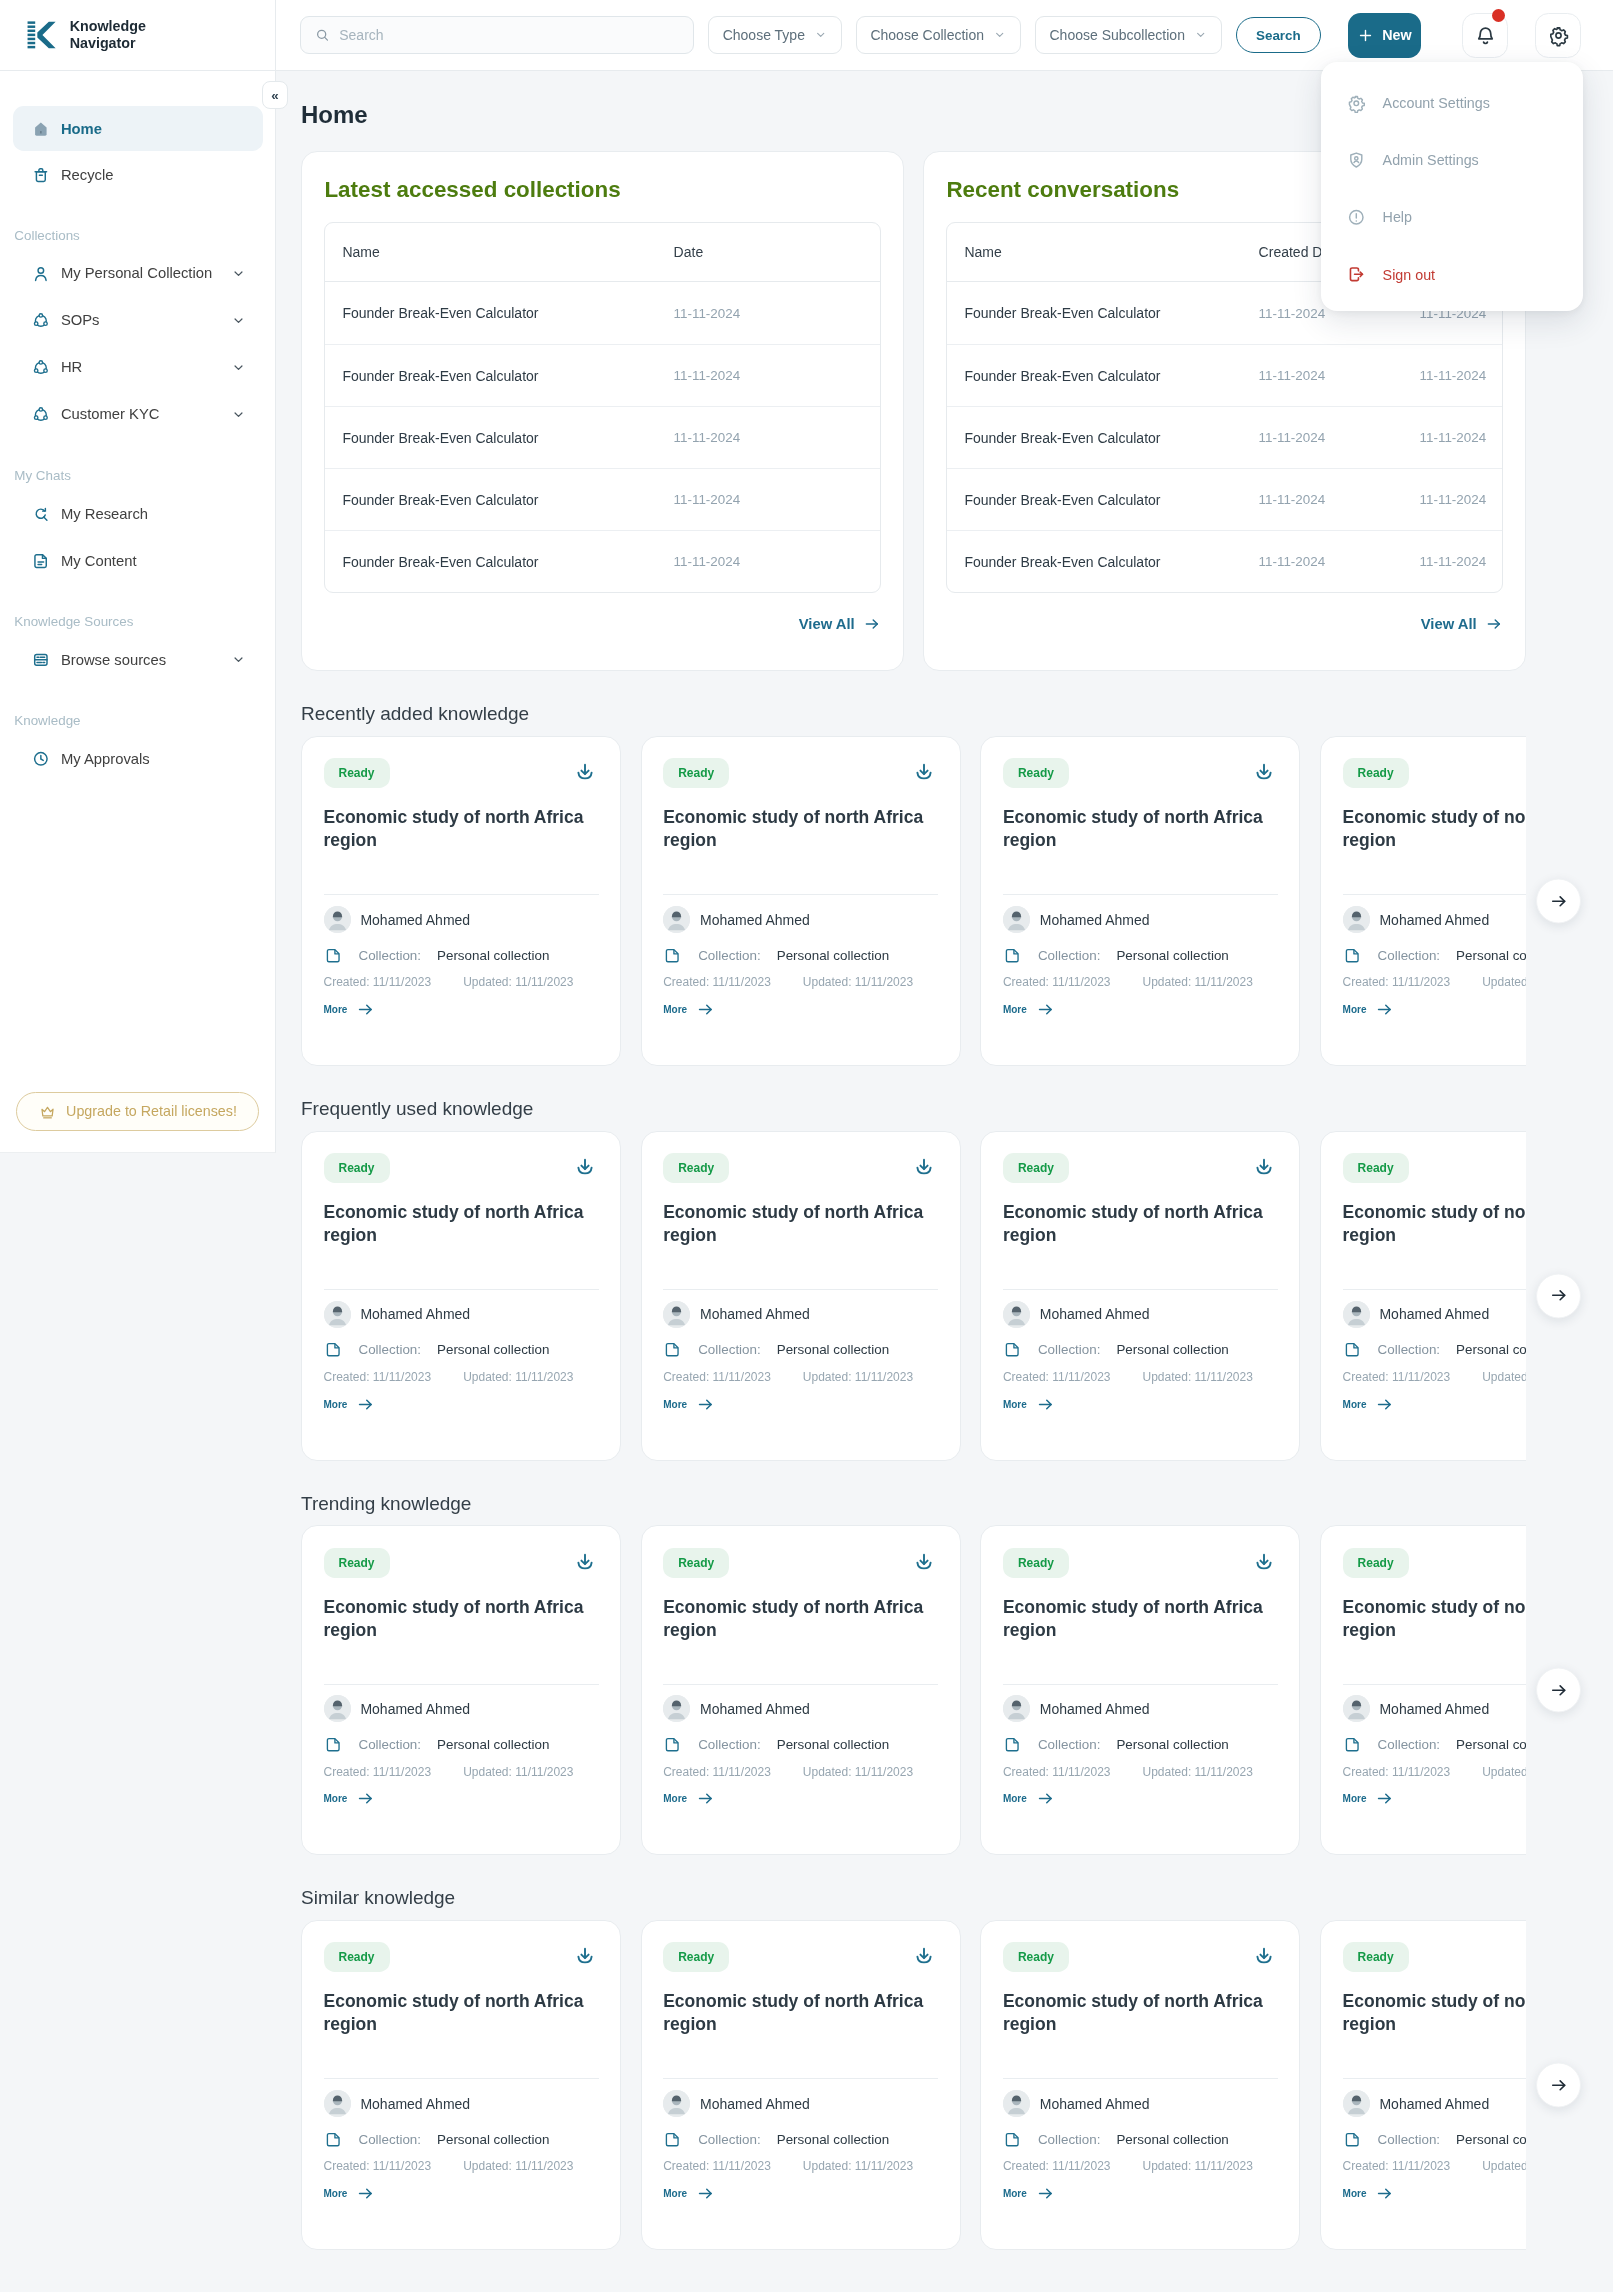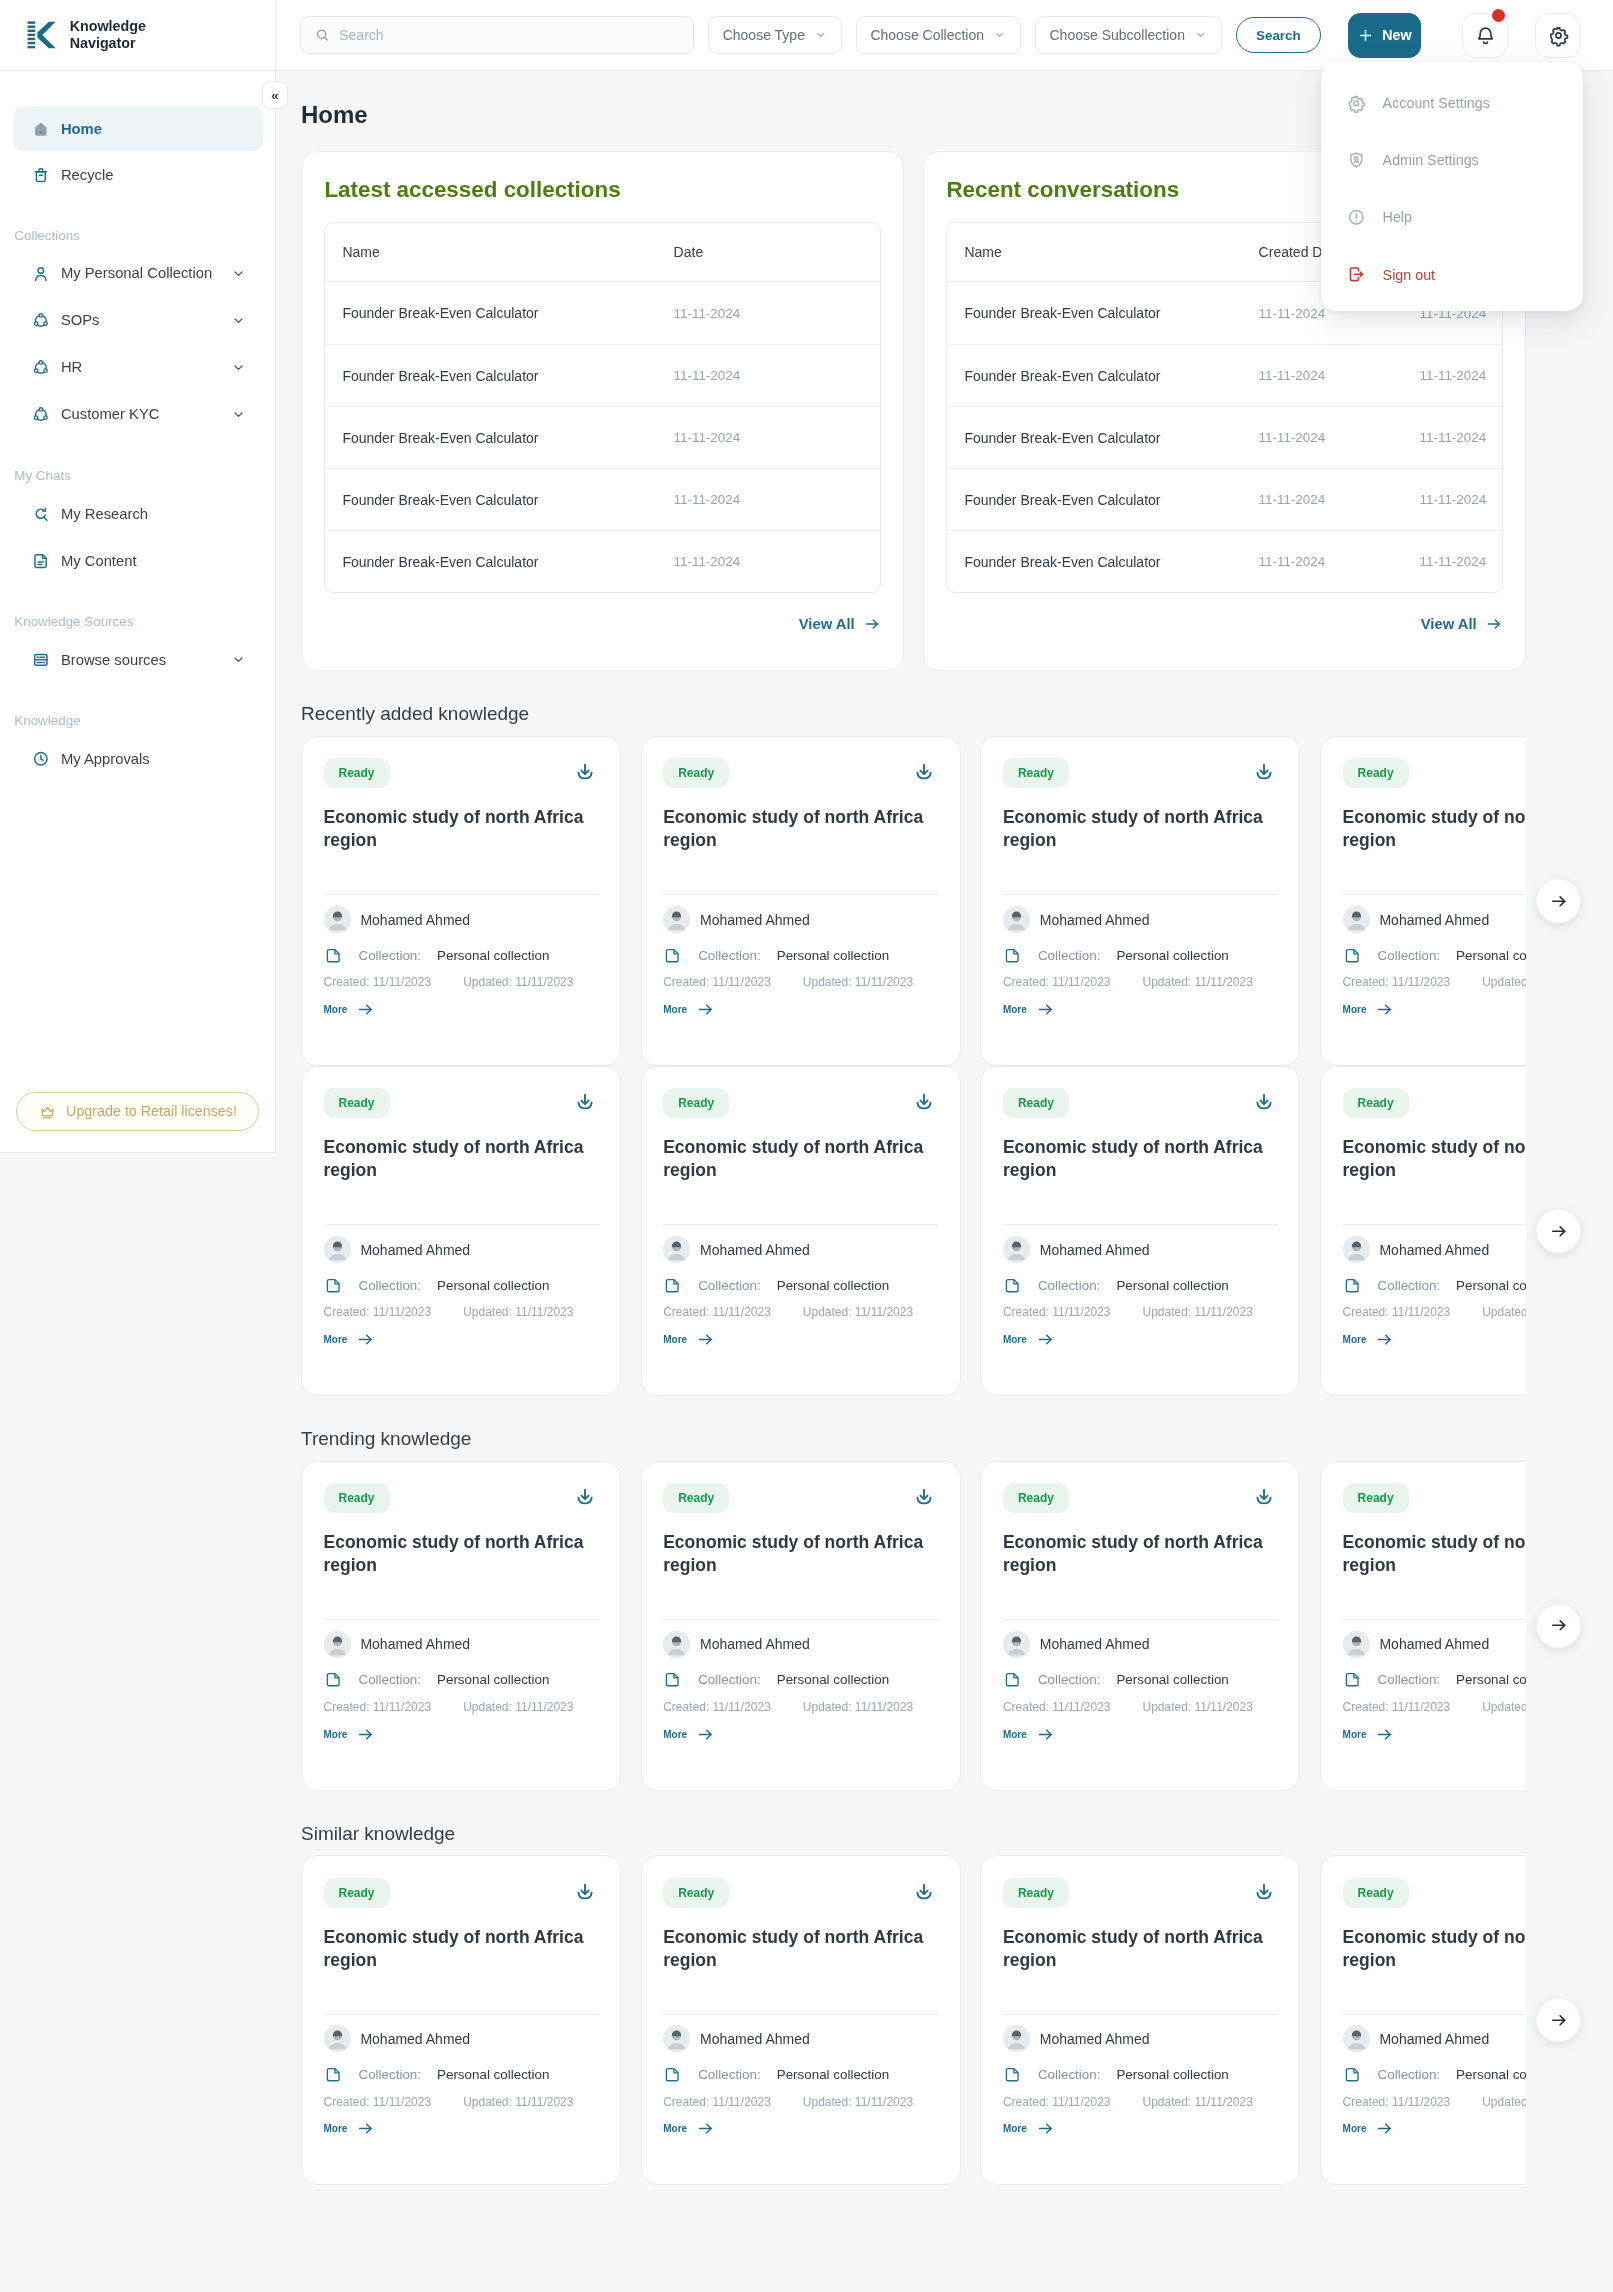--- a/index.html
+++ b/index.html
@@ -654,20 +654,21 @@
           </div>
       <div class="arrow-btn">
         <svg width="19.7" height="19.7" viewBox="0 0 22 22">
               <use href="#arrow-right-icon"></use>
             </svg>
       </div>
     </div>
   </section>
 
   <section>
+    <h2 class="section-title">Frequently used knowledge</h2>
     <div class="carousel">
       <div class="clip">
             <div class="krow">
   <article class="kcard">
     <div class="k-head">
       <span class="badge">Ready</span>
       <button class="dl-btn">
         <svg width="24" height="24" viewBox="0 0 27 27">
                       <use href="#download-icon"></use>
                     </svg>

